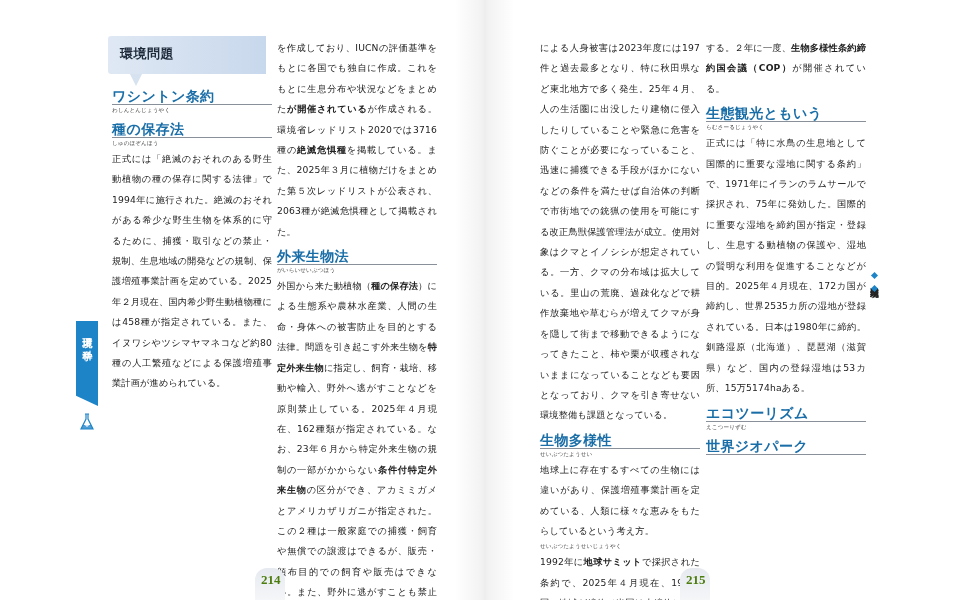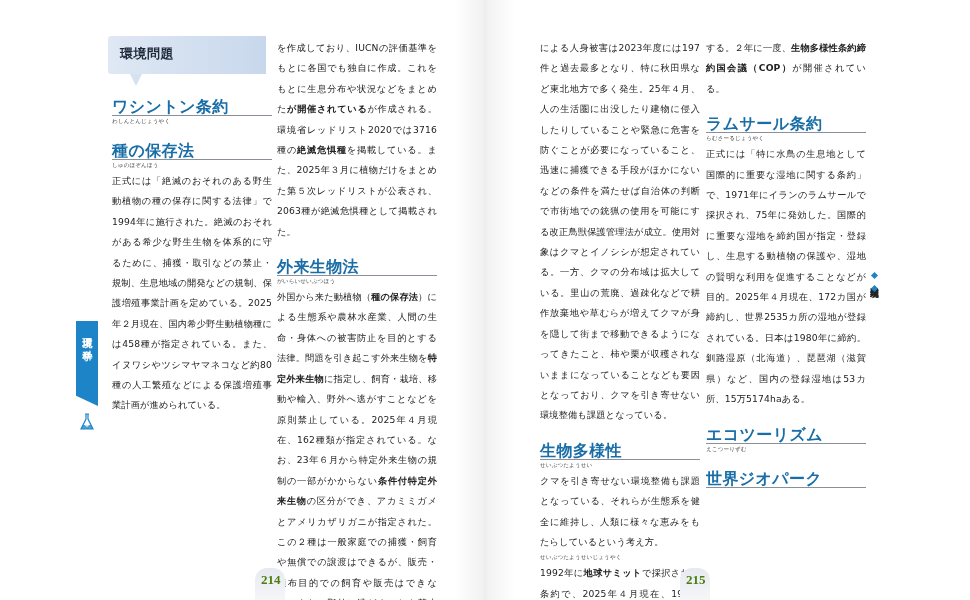--- a/index.html
+++ b/index.html
@@ -18,21 +18,21 @@
   .c2 { left: 277px; }
   .c3 { left: 540px; }
   .c4 { left: 706px; }
 
   .chapter-banner { position: absolute; left: 108px; top: 36px; width: 158px; height: 38px;
     background: linear-gradient(to right, #dfe8f4, #c8d8ec); border-radius: 3px 0 0 3px; }
   .chapter-banner::after { content: ""; position: absolute; left: 22px; bottom: -12px; width: 0; height: 0;
     border-left: 6px solid transparent; border-right: 6px solid transparent; border-top: 12px solid #d6e2f0; }
   .chapter-title { position: absolute; left: 12px; top: 9px; font-size: 13px; font-weight: bold; color: #1e2a3a; letter-spacing: 0.5px; }
 
-  .h { font-size: 16px; font-weight: bold; color: #1a6ea8; line-height: 16px; border-bottom: 1px solid #8a9099; padding-top: 4px; margin-top: 13px; letter-spacing: 0.4px; }
+  .h { font-size: 14px; font-weight: bold; color: #1a6ea8; line-height: 16px; border-bottom: 1px solid #8a9099; padding-top: 4px; margin-top: 2px; letter-spacing: 0.4px; }
   .yomi { font-size: 5.6px; line-height: 10px; color: #444; letter-spacing: 0.1px; margin-bottom: 1px; }
 
   .side-tab-left { position: absolute; left: 76px; top: 321px; width: 22px; height: 124px; }
   .side-tab-left .blue { position: absolute; left: 0; top: 0; width: 22px; height: 85px; background: #1e84c8;
     clip-path: polygon(0 0, 100% 0, 100% 100%, 0 88%); }
   .side-tab-left .label { position: absolute; left: 5px; top: 8px; width: 12px; font-size: 10px; line-height: 12px; color: #fff; font-weight: bold; writing-mode: vertical-rl; letter-spacing: 1px; }
   .side-tab-left .flask { position: absolute; left: 3px; top: 92px; width: 16px; height: 18px; }
 
   .side-tab-right { position: absolute; left: 867px; top: 270px; width: 14px; height: 70px; }
   .side-tab-right .dot { width: 5px; height: 5px; background: #1e84c8; transform: rotate(45deg); margin: 3px auto; }
@@ -61,27 +61,27 @@
   <div class="col c2">
       <p>を作成しており、IUCNの評価基準をもとに各国でも独自に作成。これをもとに生息分布や状況などをまとめた<b>が開催されている</b>が作成される。環境省レッドリスト2020では3716種の<b>絶滅危惧種</b>を掲載している。また、2025年３月に植物だけをまとめた第５次レッドリストが公表され、2063種が絶滅危惧種として掲載された。</p>
       <div class="h">外来生物法</div>
       <div class="yomi">がいらいせいぶつほう</div>
       <p>外国から来た動植物（<b>種の保存法</b>）による生態系や農林水産業、人間の生命・身体への被害防止を目的とする法律。問題を引き起こす外来生物を<b>特定外来生物</b>に指定し、飼育・栽培、移動や輸入、野外へ逃がすことなどを原則禁止している。2025年４月現在、162種類が指定されている。なお、23年６月から特定外来生物の規制の一部がかからない<b>条件付特定外来生物</b>の区分ができ、アカミミガメとアメリカザリガニが指定された。この２種は一般家庭での捕獲・飼育や無償での譲渡はできるが、販売・頒布目的での飼育や販売はできない。また、野外に逃がすことも禁止されている。</p>
     </div>
   <div class="col c3">
       <p>による人身被害は2023年度には197件と過去最多となり、特に秋田県など東北地方で多く発生。25年４月、人の生活圏に出没したり建物に侵入したりしていることや緊急に危害を防ぐことが必要になっていること、迅速に捕獲できる手段がほかにないなどの条件を満たせば自治体の判断で市街地での銃猟の使用を可能にする改正鳥獣保護管理法が成立。使用対象はクマとイノシシが想定されている。一方、クマの分布域は拡大している。里山の荒廃、過疎化などで耕作放棄地や草むらが増えてクマが身を隠して街まで移動できるようになってきたこと、柿や栗が収穫されないままになっていることなども要因となっており、クマを引き寄せない環境整備も課題となっている。</p>
       <div class="h">生物多様性</div>
       <div class="yomi">せいぶつたようせい</div>
-      <p>クマを引き寄せない環境整備も課題となっている、それらが生態系を健全に維持し、人類に様々な恵みをもたらしているという考え方。</p>
+      <p>地球上に存在するすべての生物には違いがあり、保護増殖事業計画を定めている、人類に様々な恵みをもたらしているという考え方。</p>
       <div class="yomi">せいぶつたようせいじょうやく</div>
       <p>1992年に<b>地球サミット</b>で採択された条約で、2025年４月現在、196カ国・地域が締約（米国は未締約）。①多様な生物をその生息環境とともに保全、②生物資源を持続可能な方法で利用、③遺伝資源の利用から生ずる利益を公平かつ衡平に配分──を大きな目的と</p>
     </div>
   <div class="col c4">
       <p>する。２年に一度、<b>生物多様性条約締約国会議（COP）</b>が開催されている。</p>
-      <div class="h">ラムサール条約</div>
+      <div class="h">生態観光ともいう</div>
       <div class="yomi">らむさーるじょうやく</div>
       <p>正式には「特に水鳥の生息地として国際的に重要な湿地に関する条約」で、1971年にイランのラムサールで採択され、75年に発効した。国際的に重要な湿地を締約国が指定・登録し、生息する動植物の保護や、湿地の賢明な利用を促進することなどが目的。2025年４月現在、172カ国が締約し、世界2535カ所の湿地が登録されている。日本は1980年に締約。釧路湿原（北海道）、琵琶湖（滋賀県）など、国内の登録湿地は53カ所、15万5174haある。</p>
       <div class="h">エコツーリズム</div>
       <div class="yomi">えこつーりずむ</div>
       <div class="h">世界ジオパーク</div>
     </div>
 
   <div class="side-tab-left">
     <div class="blue"></div>
     <div class="label">環境／科学</div>

